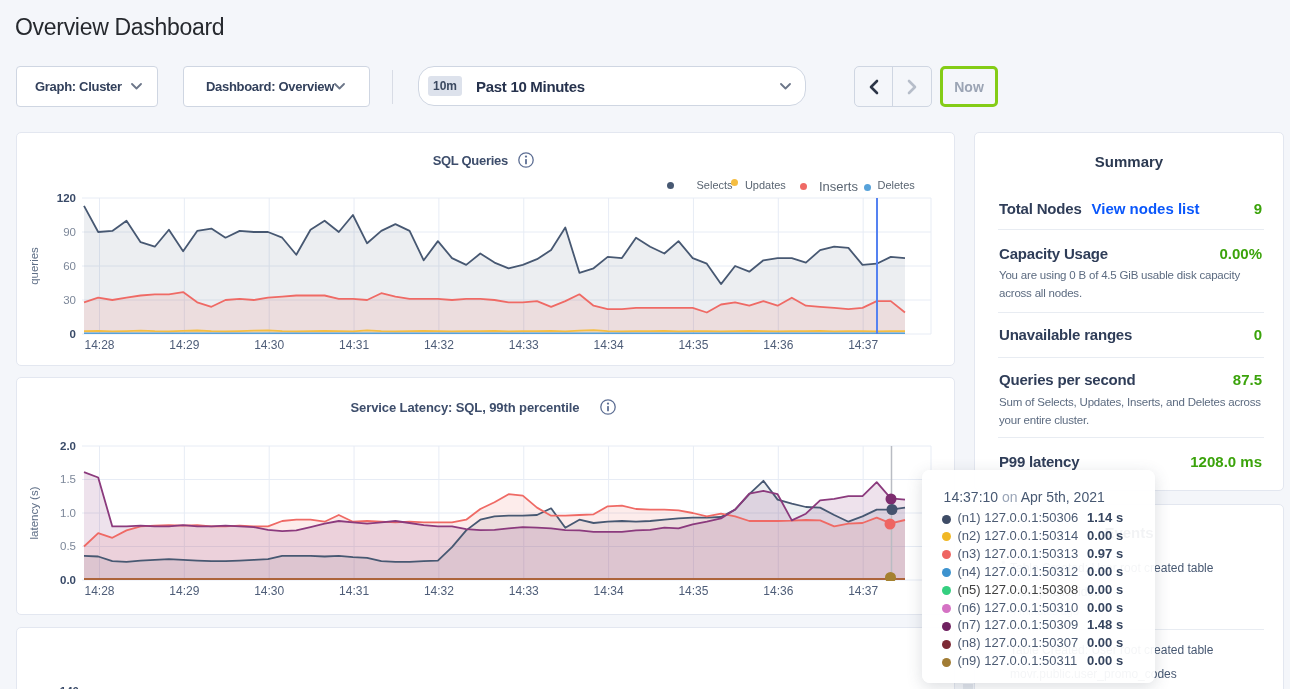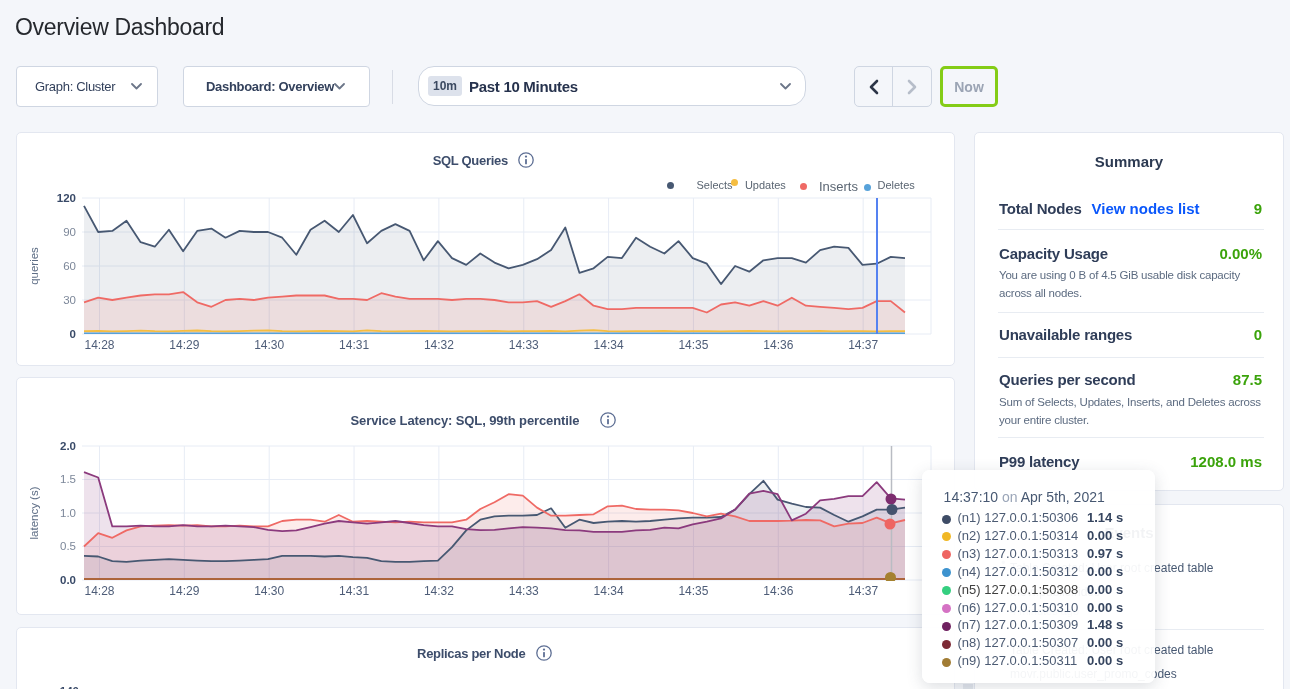--- a/index.html
+++ b/index.html
@@ -5,36 +5,36 @@
 .abs{position:absolute}
 .card{position:absolute;background:#fff;border:1px solid #e3e7f0;border-radius:5px}
 .btn{position:absolute;background:#fff;border:1px solid #cfd6e2;border-radius:4px;display:flex;align-items:center;justify-content:space-between}
 .divline{position:absolute;background:#e8ecf2;height:1px}
 .slabel{position:absolute;font-weight:bold;font-size:15px;color:#2f3d58;letter-spacing:-0.2px}
 .sval{position:absolute;font-weight:bold;font-size:15px;color:#3ba30b;text-align:right}
 .sdesc{position:absolute;font-size:11.5px;letter-spacing:-0.2px;color:#5c6b80}
 </style></head><body>
 <div class="abs" style="left:15px;top:14px;font-size:23px;letter-spacing:-0.3px;color:#26292e">Overview Dashboard</div>
 <div class="btn" style="left:16px;top:66px;width:142px;height:41px;padding:0 15px 0 18px">
-    <span style="font-weight:normal;font-size:13px;letter-spacing:-0.3px;color:#33415c">Graph: Cluster</span>
+    <span style="font-weight:bold;font-size:13px;letter-spacing:-0.3px;color:#33415c">Graph: Cluster</span>
     <svg width="11" height="7" viewBox="0 0 11 7">
       <path d="M1 1 L5.5 5.5 L10 1" fill="none" stroke="#6c7689" stroke-width="1.8" stroke-linecap="round" stroke-linejoin="round"></path>
     </svg>
   </div>
 <div class="btn" style="left:183px;top:66px;width:187px;height:41px;padding:0 24px 0 22px">
     <span style="font-weight:bold;font-size:13px;letter-spacing:-0.3px;color:#33415c">Dashboard: Overview</span>
     <svg width="11" height="7" viewBox="0 0 11 7">
       <path d="M1 1 L5.5 5.5 L10 1" fill="none" stroke="#6c7689" stroke-width="1.8" stroke-linecap="round" stroke-linejoin="round"></path>
     </svg>
   </div>
 <div class="abs" style="left:392px;top:70px;width:1px;height:34px;background:#d8dce5"></div>
 <div class="btn" style="left:418px;top:66px;width:388px;height:40px;padding:0 14px 0 9px;border-radius:16px">
 <span style="display:flex;align-items:center">
       <span style="background:#dde2ec;border-radius:3px;font-weight:bold;font-size:12px;color:#3b4960;padding:3px 5px">10m</span>
-<span style="margin-left:7px;font-weight:bold;font-size:15px;letter-spacing:-0.3px;color:#26324d">Past 10 Minutes</span>
+<span style="margin-left:14px;font-weight:bold;font-size:15px;letter-spacing:-0.3px;color:#26324d">Past 10 Minutes</span>
     </span>
     <svg width="11" height="7" viewBox="0 0 11 7">
       <path d="M1 1 L5.5 5.5 L10 1" fill="none" stroke="#6c7689" stroke-width="1.8" stroke-linecap="round" stroke-linejoin="round"></path>
     </svg>
   </div>
 <div class="abs" style="left:854px;top:66px;width:78px;height:41px;border:1px solid #cfd6e2;border-radius:5px;display:flex">
 <div style="width:50%;display:flex;align-items:center;justify-content:center;border-right:1px solid #cfd6e2">
       <svg width="11" height="16" viewBox="0 0 11 16">
         <path d="M9 2 L3 8 L9 14" fill="none" stroke="#2c3547" stroke-width="2.6" stroke-linecap="round" stroke-linejoin="round"></path>
       </svg>
@@ -108,21 +108,21 @@
 <text x="421.9" y="216" text-anchor="middle" font-size="12" fill="#4e5d78">14:32</text>
 <text x="506.75" y="216" text-anchor="middle" font-size="12" fill="#4e5d78">14:33</text>
 <text x="591.5999999999999" y="216" text-anchor="middle" font-size="12" fill="#4e5d78">14:34</text>
 <text x="676.4499999999999" y="216" text-anchor="middle" font-size="12" fill="#4e5d78">14:35</text>
 <text x="761.3" y="216" text-anchor="middle" font-size="12" fill="#4e5d78">14:36</text>
 <text x="846.15" y="216" text-anchor="middle" font-size="12" fill="#4e5d78">14:37</text>
 <text x="20.5" y="133" text-anchor="middle" font-size="11.5" fill="#5e6e86" transform="rotate(-90 20.5 133)">queries</text>
 </svg>
 </div>
 <div class="card" style="left:16px;top:377px;width:939px;height:238px">
-<div class="abs" style="left:0;top:34px;width:100%;display:flex;justify-content:center;align-items:center;gap:21px;transform:translateX(-2px)">
+<div class="abs" style="left:0;top:21px;width:100%;display:flex;justify-content:center;align-items:center;gap:21px;transform:translateX(-2px)">
       <span style="font-weight:bold;font-size:13px;letter-spacing:-0.1px;color:#3d4d6b">Service Latency: SQL, 99th percentile</span>
       <svg width="16" height="16" viewBox="0 0 16 16" style="display:block">
         <circle cx="8" cy="8" r="7.2" fill="none" stroke="#5e6f94" stroke-width="1.3"></circle>
         <circle cx="8" cy="4.6" r="1.15" fill="#5e6f94"></circle>
         <rect x="7.1" y="6.9" width="1.8" height="5.3" rx="0.5" fill="#5e6f94"></rect>
       </svg>
     </div>
 <svg width="939" height="238" viewBox="0 0 939 238" style="position:absolute;left:0;top:0">
 <defs>
         <clipPath id="lclip">
@@ -176,28 +176,20 @@
 <text x="421.9" y="217" text-anchor="middle" font-size="12" fill="#4e5d78">14:32</text>
 <text x="506.75" y="217" text-anchor="middle" font-size="12" fill="#4e5d78">14:33</text>
 <text x="591.5999999999999" y="217" text-anchor="middle" font-size="12" fill="#4e5d78">14:34</text>
 <text x="676.4499999999999" y="217" text-anchor="middle" font-size="12" fill="#4e5d78">14:35</text>
 <text x="761.3" y="217" text-anchor="middle" font-size="12" fill="#4e5d78">14:36</text>
 <text x="846.15" y="217" text-anchor="middle" font-size="12" fill="#4e5d78">14:37</text>
 <text x="20.5" y="135" text-anchor="middle" font-size="11.5" fill="#5e6e86" transform="rotate(-90 20.5 135)">latency (s)</text>
 </svg>
 </div>
 <div class="card" style="left:16px;top:627px;width:939px;height:150px">
-<div class="abs" style="left:0;top:17px;width:100%;display:flex;justify-content:center;align-items:center;gap:10.5px;transform:translateX(-1px)">
-      <span style="font-weight:bold;font-size:13px;letter-spacing:-0.3px;color:#3d4d6b">Replicas per Node</span>
-      <svg width="16" height="16" viewBox="0 0 16 16" style="display:block">
-        <circle cx="8" cy="8" r="7.2" fill="none" stroke="#5e6f94" stroke-width="1.3"></circle>
-        <circle cx="8" cy="4.6" r="1.15" fill="#5e6f94"></circle>
-        <rect x="7.1" y="6.9" width="1.8" height="5.3" rx="0.5" fill="#5e6f94"></rect>
-      </svg>
-    </div>
 <div class="abs" style="left:40px;top:57px;width:22px;text-align:right;font-weight:bold;font-size:11.5px;color:#394a68">140</div>
 </div>
 <div class="card" style="left:974px;top:132px;width:310px;height:359px">
 <div class="abs" style="left:0;top:20px;width:100%;text-align:center;font-weight:bold;font-size:15px;color:#2c3a52">Summary</div>
 <div class="slabel" style="left:24px;top:67px">Total Nodes</div>
     <div class="abs" style="left:116.5px;top:67px;font-weight:bold;font-size:15px;color:#0a57fb">View nodes list</div>
     <div class="sval" style="right:21px;top:67px">9</div>
 <div class="divline" style="left:23px;top:95.5px;width:266px"></div>
 <div class="slabel" style="left:24px;top:112px">Capacity Usage</div>
     <div class="sval" style="right:21px;top:112px">0.00%</div>

